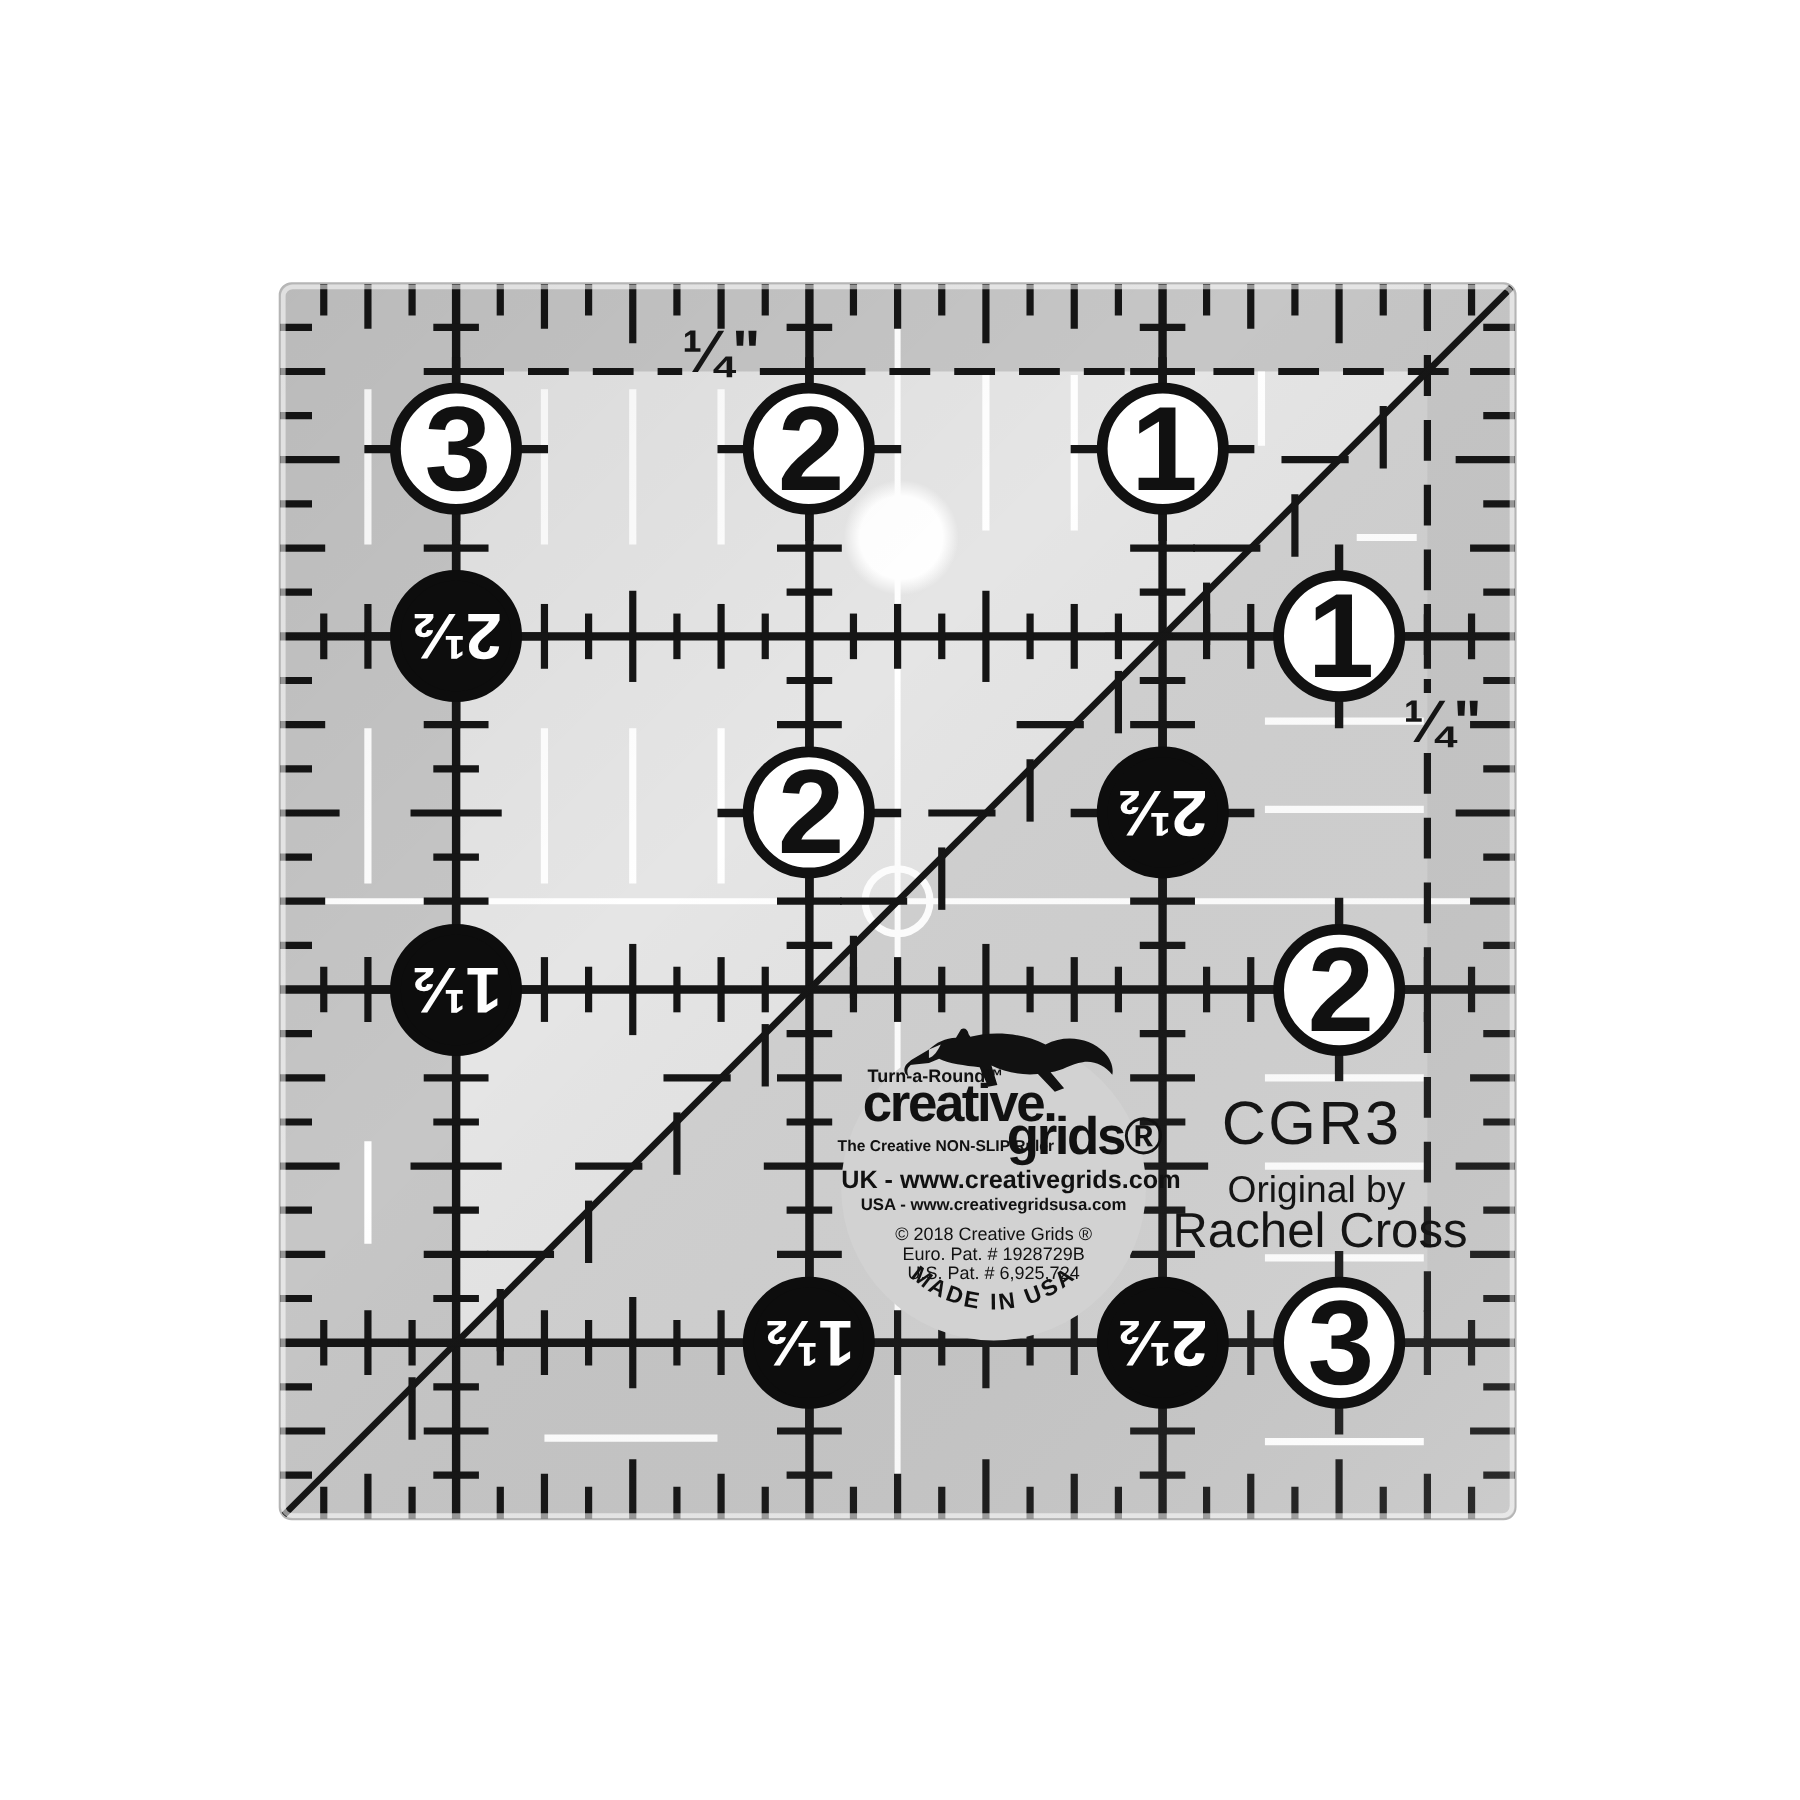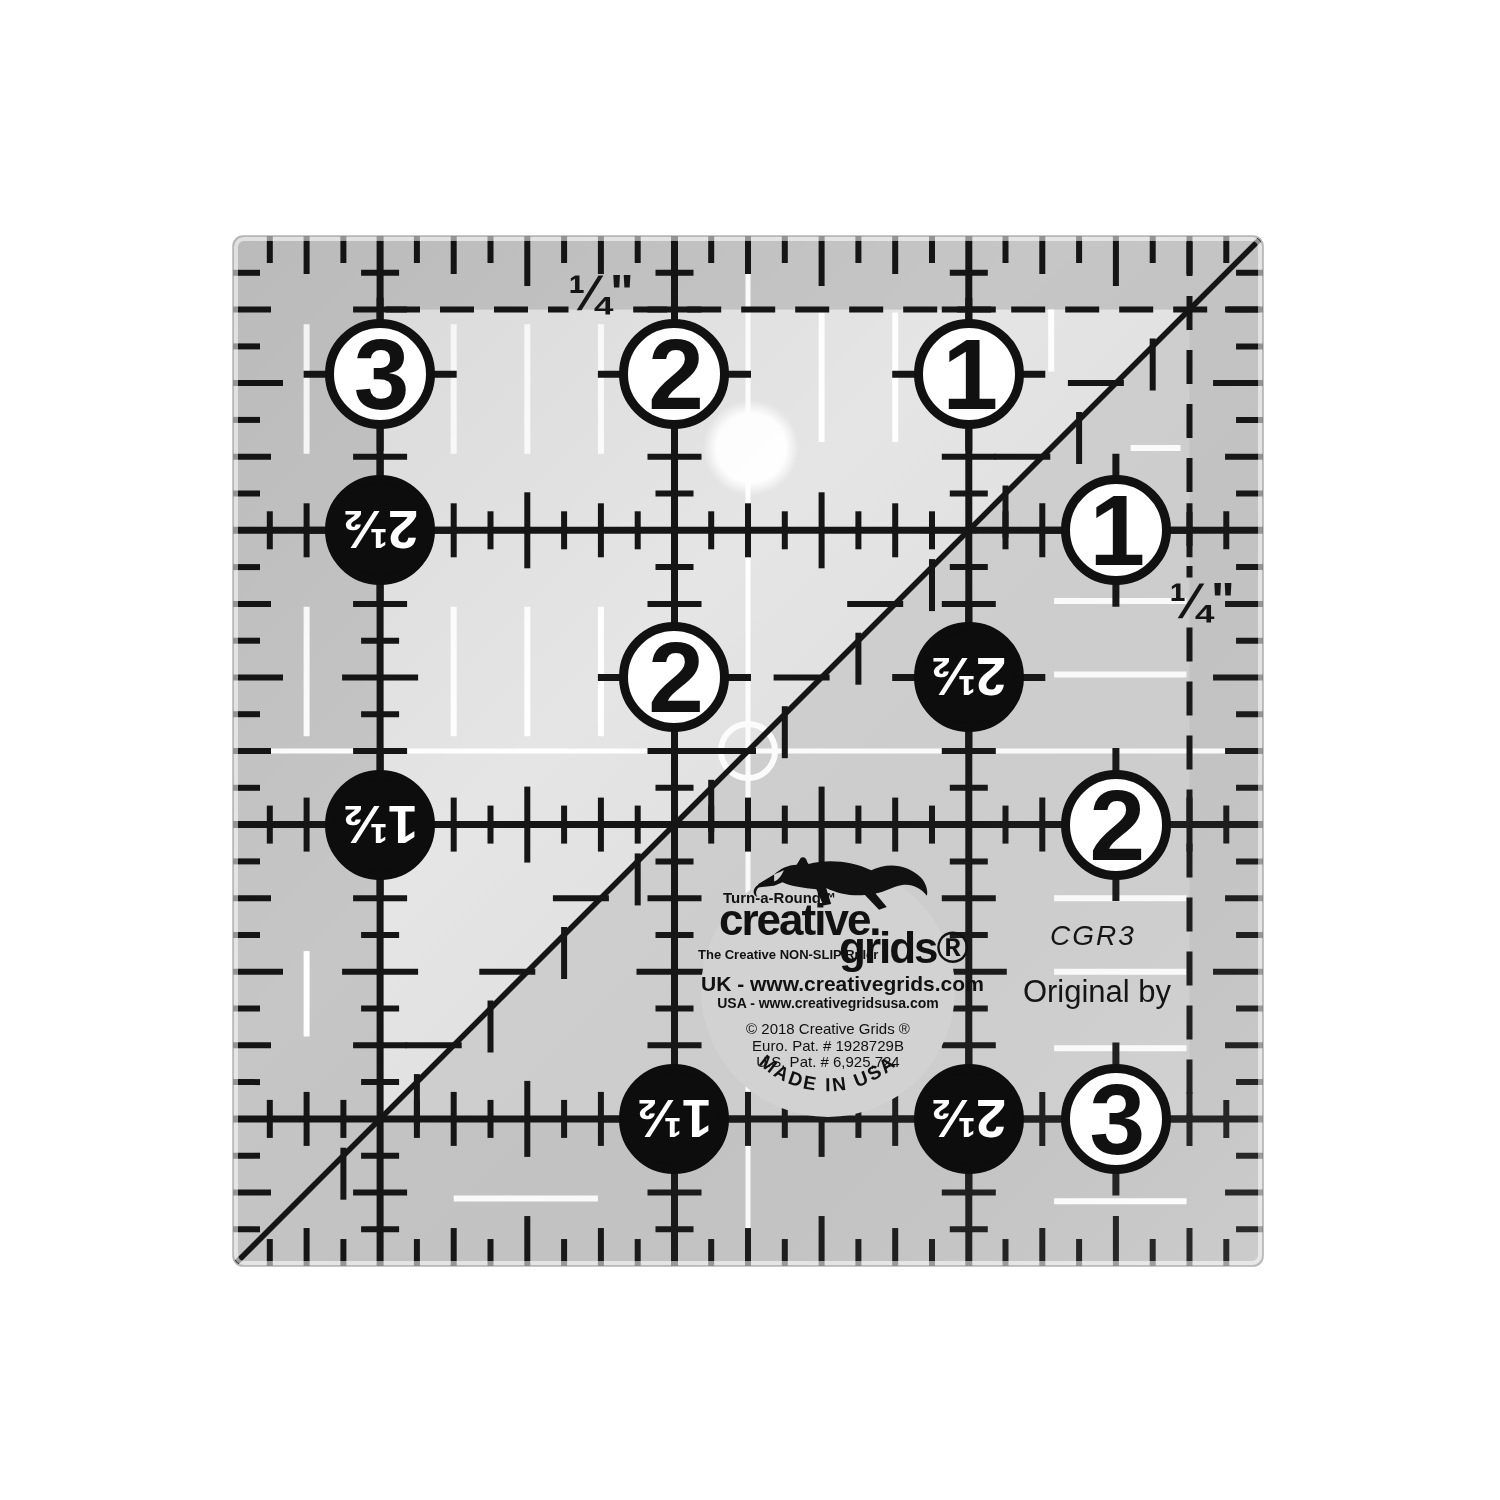--- a/index.html
+++ b/index.html
@@ -7,21 +7,21 @@
          font-family:"Liberation Sans", sans-serif;}
   #ruler-svg{position:absolute;left:0;top:0;}
   .overlay{position:absolute;left:0;top:0;width:1500px;height:1500px;pointer-events:none;}
   .num-circle{position:absolute;width:110px;height:110px;border:9px solid #111;border-radius:50%;
               background:#fff;box-sizing:border-box;display:flex;align-items:center;justify-content:center;}
   .num-circle span{font-weight:bold;color:#111;font-size:100px;line-height:1;letter-spacing:-3px;}
   .num-circle.black{background:#0d0d0d;border-color:#0d0d0d;}
   .num-circle.black span{color:#fff;font-size:54px;transform:rotate(180deg);letter-spacing:0;}
   .lbl{position:absolute;color:#151515;white-space:nowrap;transform:translate(-50%,-50%);}
   .q-label{font-size:50px;font-weight:700;}
-  .model{font-size:28px;font-weight:400;letter-spacing:2px;font-style:italic;}
+  .model{font-size:51px;font-weight:400;letter-spacing:2px;}
   .designed{font-size:31px;}
   .designer{font-size:41px;}
   
   #logo{position:absolute;left:701px;top:863px;width:254px;height:254px;border-radius:50%;
         background:#d2d2d2;}
   #logo .abs{position:absolute;color:#111;white-space:nowrap;}
   .turnaround{left:22px;top:26px;font-size:15px;font-weight:bold;}
   .brand1{left:18px;top:32px;font-size:44px;font-weight:800;letter-spacing:-2px;}
   .brand2{left:138px;top:60px;font-size:44px;font-weight:800;letter-spacing:-2px;}
   .tagline{left:-3px;top:84px;font-size:13px;font-weight:600;}
@@ -428,20 +428,21 @@
         <div class="num-circle black" style="left: 913.75px; top: 1063.9px;">
           <span>2½</span>
         </div>
       </div>
 
     <div class="lbl q-label" style="left:601px;top:293px;">¼"</div>
     <div class="lbl q-label" style="left:1202px;top:601px;">¼"</div>
 
     <div class="lbl model" style="left:1093px;top:936px;">CGR3</div>
     <div class="lbl designed" style="left:1097px;top:992px;">Original by</div>
+    <div class="lbl designer" style="left:1100px;top:1026px;">Rachel Cross</div>
 
     <div id="logo">
       <svg id="fox" width="176" height="60" viewBox="0 0 250 84">
         <path fill="#111" d="M10,42 L30,30 C38,22 50,16 62,16 L68,6 C72,4 76,6 77,12 L79,15
           C105,8 140,10 168,24 C192,12 220,16 238,34 C245,41 249,52 247,60
           C238,49 226,43 212,45 C198,47 188,55 174,57 L190,76 L179,80 L159,59
           C141,61 120,57 104,49 L111,72 L100,74 L90,51
           C72,49 54,47 42,41 L30,46 L10,48 C6,48 6,44 10,42 Z"></path>
         <path fill="#111" d="M8,44 C0,48 -2,58 6,62 C2,54 6,48 14,46 Z"></path>
         <path fill="#d2d2d2" d="M30,30 L44,24 C40,32 36,38 30,40 Z"></path>

